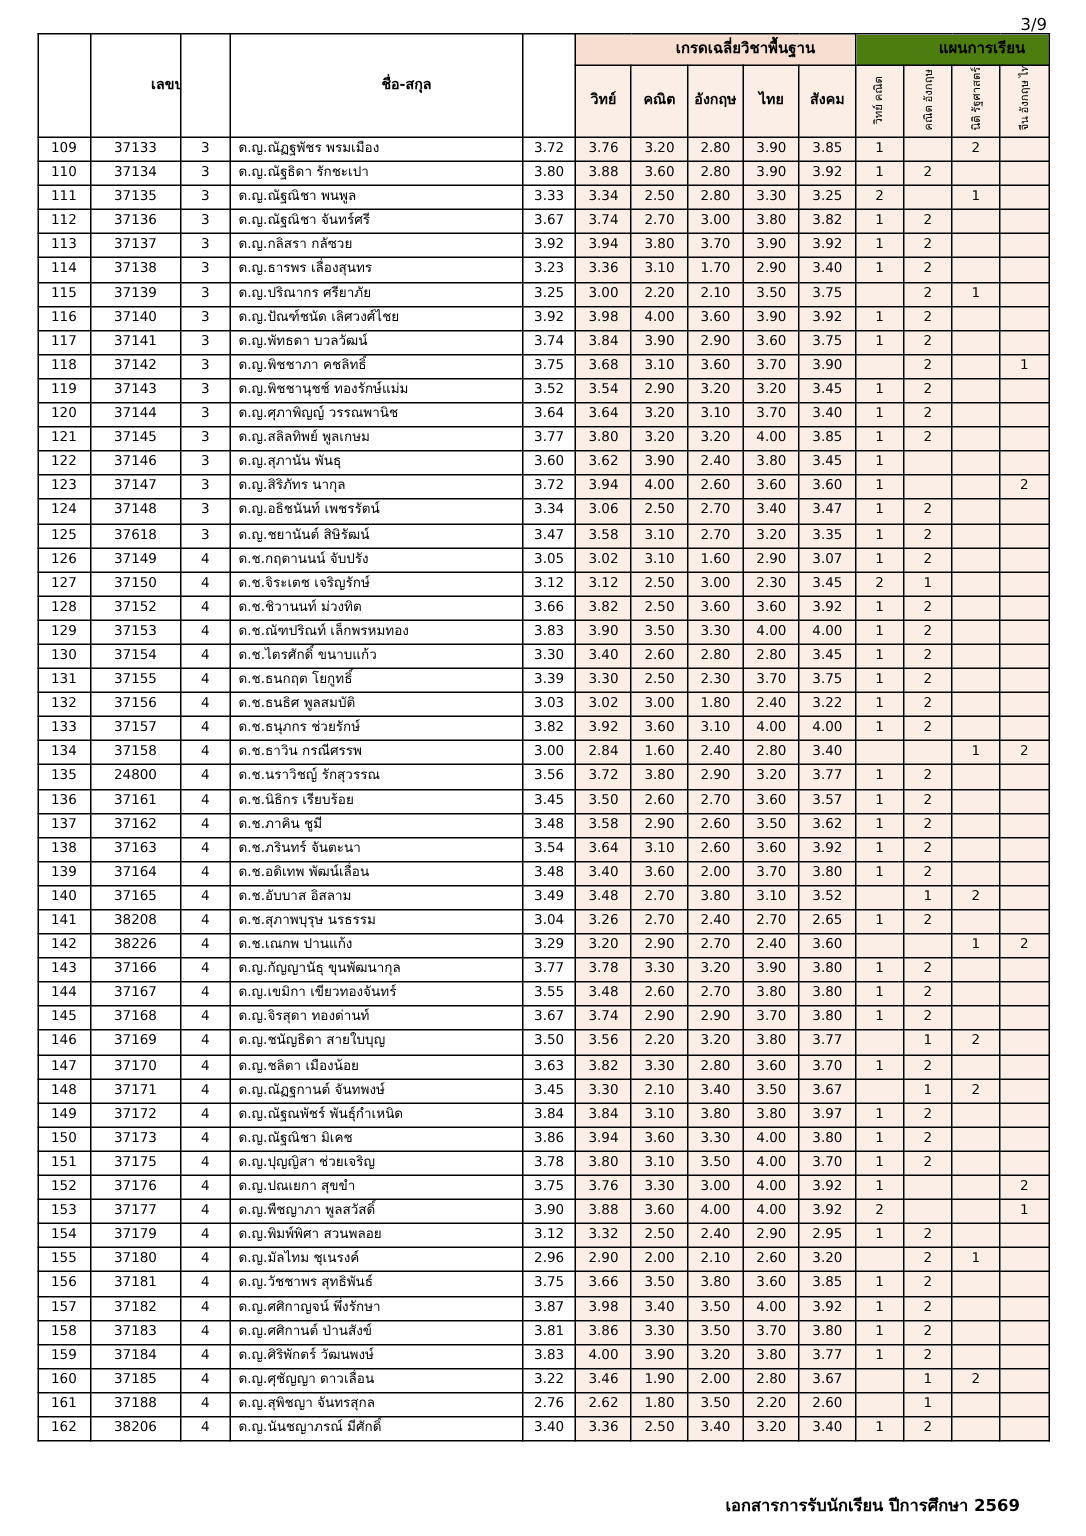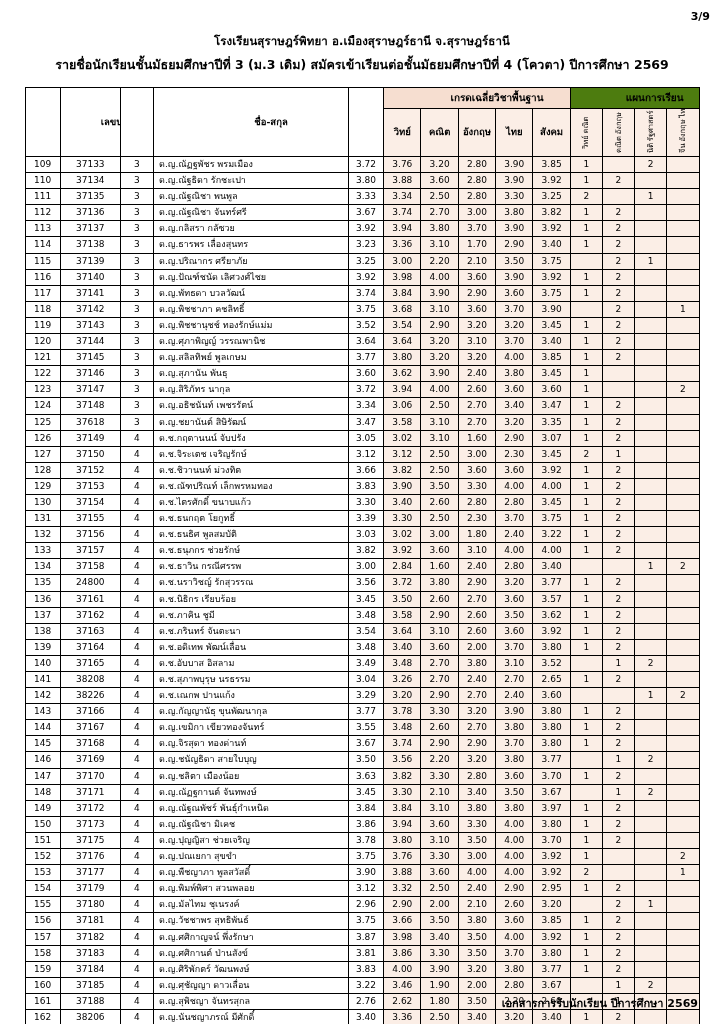--- a/index.html
+++ b/index.html
@@ -12,23 +12,23 @@
     overflow:hidden;
   }
   .page{
     position:relative;
     width:724px;height:1024px;
     box-sizing:border-box;
     padding:10px 24px 8px 24px;
   }
   .page-number{
     position:absolute;
-    top:10px;right:14px;
+    top:10px;right:26px;
     font-size:11px;
-    font-weight:bold;
+    font-weight:normal;
   }
   .head{
     text-align:center;
     margin-top:22px;
   }
   .head .line1{
     font-size:11.5px;
     font-weight:bold;
     letter-spacing:.1px;
   }
@@ -92,36 +92,32 @@
   .planhead{
     height:44px;
     vertical-align:bottom;
     padding-bottom:1px;
     line-height:1;
   }
   .hrow1 th{height:20px;padding-left:40px;}
   .hrow2 th{height:46px;font-family:Liberation Serif, serif;}
   .footer{
     position:absolute;
-    bottom:12px;right:26px;
+    bottom:12px;right:44px;
     font-size:11px;
     font-weight:bold;
   }
 </style>
 </head>
 <body>
 
 <div class="page">
 
   <div class="page-number">3/9</div>
 
-  <div class="head">
-    <div class="line1">โรงเรียนสุราษฎร์พิทยา อ.เมืองสุราษฎร์ธานี จ.สุราษฎร์ธานี</div>
-    <div class="line2">รายชื่อนักเรียนชั้นมัธยมศึกษาปีที่ 3 (ม.3 เดิม) สมัครเข้าเรียนต่อชั้นมัธยมศึกษาปีที่ 4 (โควตา)  ปีการศึกษา 2569</div>
-  </div>
 
   <table>
     <colgroup>
       <col class="w-no">
         <col class="w-id">
         <col class="w-room">
         <col class="w-name">
         <col class="w-gpa">
       <col class="w-sub">
         <col class="w-sub">

